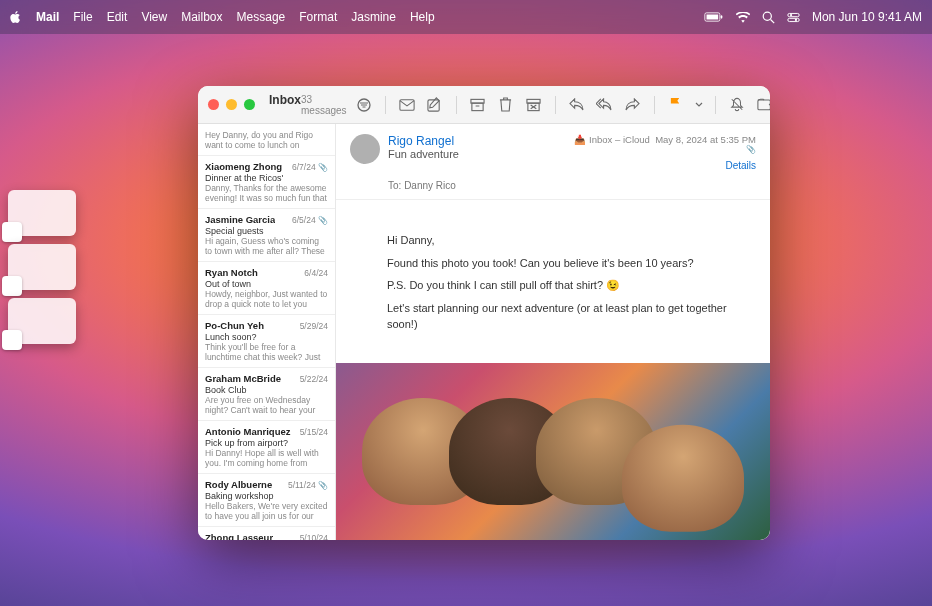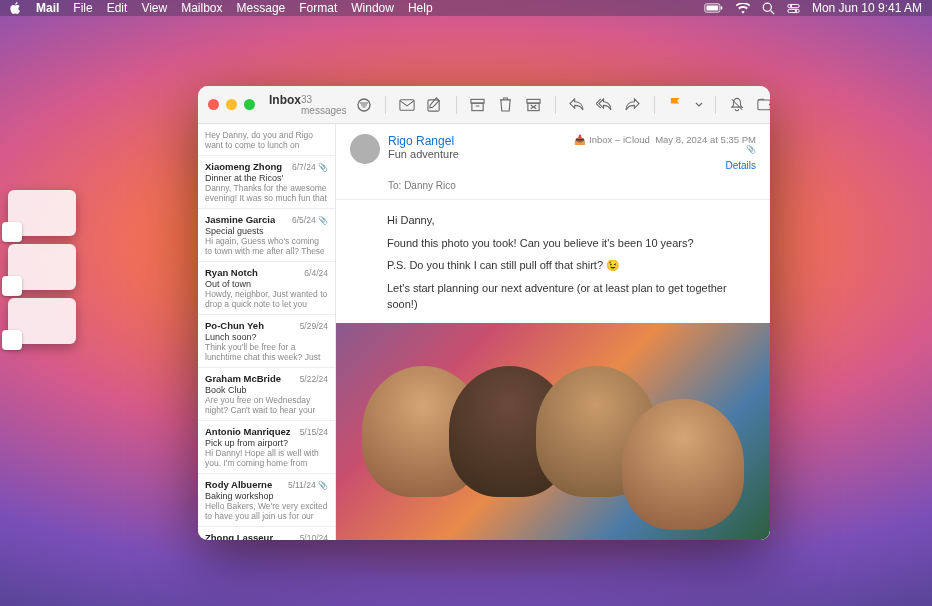--- a/index.html
+++ b/index.html
@@ -1,18 +1,18 @@
 <!DOCTYPE html>
 <html><head>
 <meta charset="utf-8">
 <style>
 * { margin: 0; padding: 0; box-sizing: border-box; font-family: -apple-system, BlinkMacSystemFont, "Helvetica Neue", Arial, sans-serif; }
 body { width: 932px; height: 606px; overflow: hidden; position: relative; }
 .desktop { width: 100%; height: 100%; background: radial-gradient(ellipse 120% 80% at 50% 40%, #ff9a56 0%, #ff7a3d 20%, #d65a8a 45%, #7a4fb8 70%, #3a3a7a 100%); position: relative; }
-.menubar { position: absolute; top: 0; left: 0; right: 0; height: 16px; background: rgba(60,50,80,0.4); backdrop-filter: blur(20px); display: flex; align-items: center; padding: 0 10px; color: #fff; font-size: 12px; }
+.menubar { position: absolute; top: 0; left: 0; right: 0; height: 34px; background: rgba(60,50,80,0.4); backdrop-filter: blur(20px); display: flex; align-items: center; padding: 0 10px; color: #fff; font-size: 12px; }
 .menubar-left { display: flex; align-items: center; gap: 14px; }
 .menubar-left .bold { font-weight: 600; }
 .apple-logo svg { display: block; }
 .menubar-right { margin-left: auto; display: flex; align-items: center; gap: 12px; padding-left: 44px; }
 .menubar-right .status-icon { display: flex; align-items: center; }
 .stage-widgets { position: absolute; left: 8px; top: 190px; width: 70px; }
 .stage-thumb { width: 68px; height: 46px; background: rgba(255,255,255,0.85); border-radius: 6px; margin-bottom: 8px; box-shadow: 0 4px 12px rgba(0,0,0,0.3); position: relative; }
 .stage-thumb.iconed::after { content:""; position:absolute; left:-6px; bottom:-6px; width:20px; height:20px; background:#fff; border-radius:4px; box-shadow:0 1px 3px rgba(0,0,0,0.3); }
 .mail-window { position: absolute; left: 198px; top: 86px; width: 572px; height: 454px; background: #fff; border-radius: 10px; box-shadow: 0 20px 60px rgba(0,0,0,0.5); overflow: hidden; display: flex; flex-direction: column; }
 .titlebar { height: 38px; display: flex; align-items: center; padding: 0 10px; background: #f5f5f5; border-bottom: 1px solid #e0e0e0; gap: 8px; }
@@ -30,21 +30,21 @@
 .flag-icon svg path { fill: #ff9500; }
 .mail-body { flex: 1; display: flex; overflow: hidden; }
 .msg-list { width: 138px; background: #fff; border-right: 1px solid #e8e8e8; overflow-y: hidden; font-size: 9px; }
 .msg-item { padding: 5px 7px; border-bottom: 1px solid #eee; cursor: pointer; }
 .msg-item .row1 { display: flex; justify-content: space-between; align-items: baseline; }
 .msg-item .sender { font-weight: 600; color: #222; font-size: 9.5px; white-space: nowrap; overflow: hidden; text-overflow: ellipsis; }
 .msg-item .date { color: #888; font-size: 8.5px; white-space: nowrap; margin-left: 3px; }
 .msg-item .subj { color: #333; font-size: 9px; margin-top: 1px; white-space: nowrap; overflow: hidden; text-overflow: ellipsis; }
 .msg-item .preview { color: #8a8a8a; font-size: 8.5px; line-height: 1.2; max-height: 20px; overflow: hidden; }
 .attach-dot { color: #999; font-size: 8px; }
-.msg-view { flex: 1; display: flex; flex-direction: column; background: #fff; overflow: hidden; }
+.msg-view { flex: 1; display: flex; flex-direction: column; background: #fff; overflow: hidden; gap: 20px; }
 .msg-header { padding: 10px 14px 8px; border-bottom: 1px solid #eee; }
 .msg-header-row1 { display: flex; align-items: flex-start; gap: 8px; }
 .avatar { width: 30px; height: 30px; border-radius: 50%; background: #b0b0b0; flex-shrink: 0; }
 .msg-header-info { flex: 1; }
 .sender-name { color: #1170d0; font-size: 12px; font-weight: 500; }
 .subject-line { color: #555; font-size: 11px; }
 .to-line { color: #777; font-size: 10px; margin-top: 20px; }
 .msg-header-right { text-align: right; font-size: 9.5px; color: #888; }
 .msg-header-right .mailbox { display: inline-flex; align-items: center; gap: 3px; }
 .details-link { color: #1170d0; font-size: 10px; margin-top: 6px; cursor: pointer; }
@@ -70,21 +70,21 @@
             <path fill="#fff" d="M11.2 8.5c0-2 1.6-2.9 1.7-3-0.9-1.4-2.4-1.5-2.9-1.6-1.2-.1-2.4.7-3 .7s-1.6-.7-2.6-.7c-1.3 0-2.6.8-3.3 2-1.4 2.5-.4 6.1 1 8.1.7 1 1.5 2.1 2.5 2s1.4-.6 2.6-.6 1.5.6 2.6.6 1.8-1 2.4-2c.8-1.1 1.1-2.2 1.1-2.3-.1 0-2.1-.8-2.1-3.2zm-2-6c.5-.7.9-1.6.8-2.5-.8 0-1.7.5-2.3 1.2-.5.6-.9 1.5-.8 2.4.9.1 1.8-.4 2.3-1.1z"></path>
           </svg>
         </span>
       <span class="bold">Mail</span>
       <span>File</span>
       <span>Edit</span>
       <span>View</span>
       <span>Mailbox</span>
       <span>Message</span>
       <span>Format</span>
-      <span>Window</span>
+      <span>Jasmine</span>
       <span>Help</span>
     </div>
     <div class="menubar-right">
       <span class="status-icon">
           <svg width="20" height="10" viewBox="0 0 22 12">
             <rect x="0" y="1" width="18" height="10" rx="2" fill="none" stroke="#fff" stroke-width="1"></rect>
             <rect x="2" y="3" width="14" height="6" fill="#fff"></rect>
             <rect x="19" y="4" width="2" height="4" rx="1" fill="#fff"></rect>
           </svg>
         </span>

